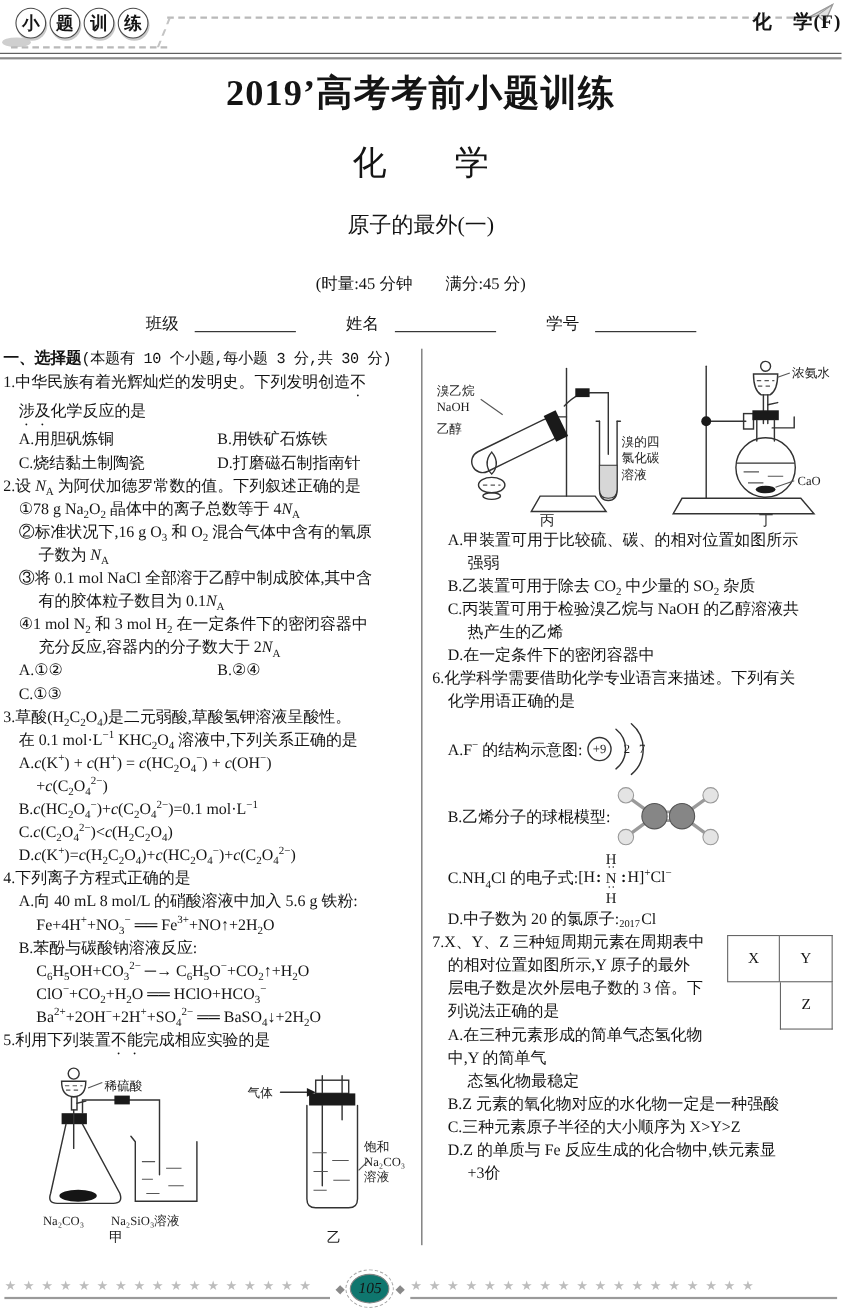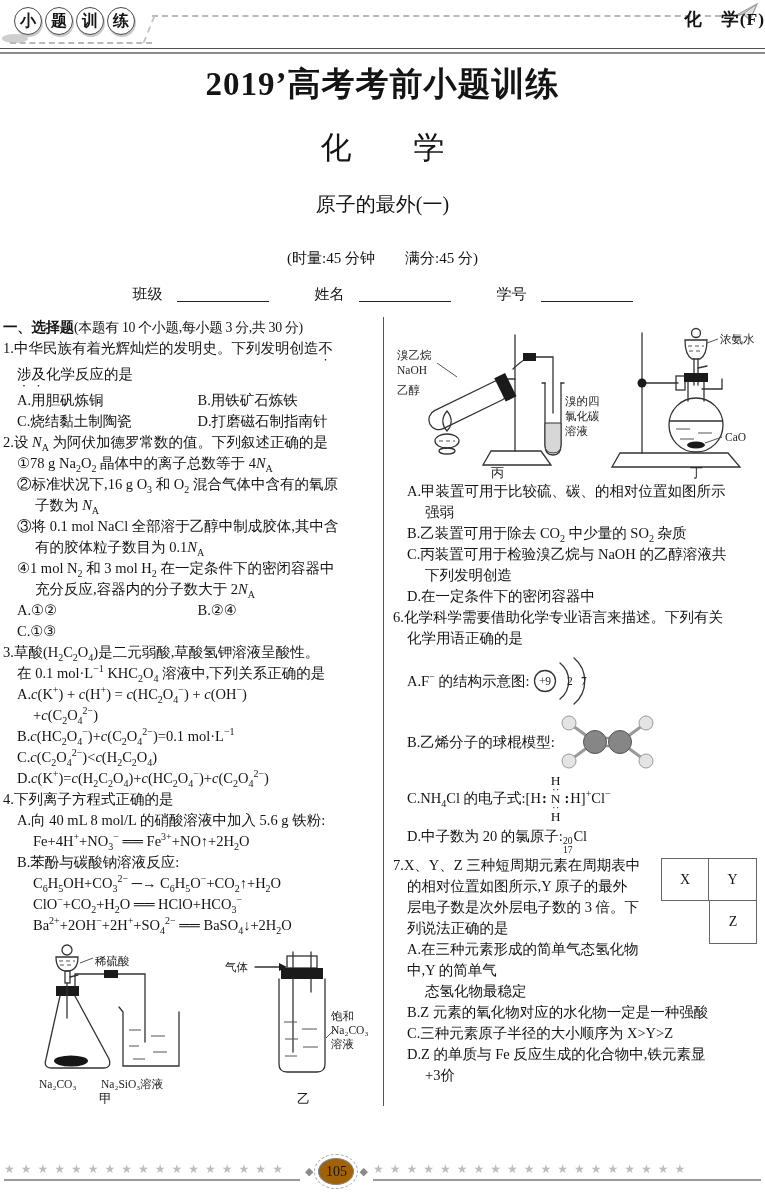--- a/index.html
+++ b/index.html
@@ -47,24 +47,24 @@
   .colL { width:381px; padding-right:5px; border-right:1px solid #555; }
   .colR { flex:1; padding-left:9px; }
   .l { line-height:21px; }
   .cont { padding-left:14px; }
   .opt  { padding-left:14px; }
   .eq   { padding-left:30px; }
   .sub2 { padding-left:32px; }
   .optrow { display:flex; padding-left:14px; line-height:21px; }
   .optrow span { width:50%; }
   .sec b { font-size:14.5px; }
-  .sec { font-size:13.8px; letter-spacing:-0.3px; line-height:21px; }
+  .sec { font-size:13.8px; letter-spacing:-0.3px; line-height:21px;font-family:Liberation Mono, monospace; }
   sup, sub { font-size:10px; line-height:0; }
   i { font-style:italic; }
-  .stk { display:inline-flex; flex-direction:column; align-items:flex-end;
+  .stk { display:inline-flex; align-items:flex-end;
     font-size:9.5px; line-height:9px; vertical-align:-3px; margin-right:1px; }
   .em-dot { -webkit-text-emphasis:filled dot #141414; -webkit-text-emphasis-position:under;
     text-emphasis:filled dot #141414; text-emphasis-position:under right; }
 
   
   .diag { display:flex; justify-content:center; align-items:flex-end; gap:8px; margin:4px 0 2px 0; }
   svg .st { stroke:#333; stroke-width:1.3; fill:none; stroke-linecap:round; }
   svg .stthin { stroke:#555; stroke-width:1; fill:none; }
   svg text { font-family:"Liberation Serif","DejaVu Serif",serif; fill:#1d1d1d; font-size:11.5px; }
   svg .cap { font-size:13px; }
@@ -91,21 +91,21 @@
   
   .footer { position:absolute; left:0; right:0; bottom:10px; display:flex;
     align-items:center; padding:0 4px; gap:5px; }
   .stars { color:#bdbdbd; font-size:12px; letter-spacing:6px; line-height:14px;
     border-bottom:2px solid #9a9a9a; padding-bottom:3px; white-space:nowrap; overflow:hidden; }
   .stars.left { width:296px; }
   .stars.right { flex:1; }
   .dia { color:#8a8a8a; font-size:11px; }
   .pg { width:36px; height:27px; border:1.6px solid #858585; border-radius:50%;
     display:flex; align-items:center; justify-content:center; font-size:14px;
-    position:relative; flex:0 0 auto; background:#a16207; }
+    position:relative; flex:0 0 auto; background:#0f766e;font-style:italic; }
   .pg::before { content:""; position:absolute; inset:-5px; border:1.6px dashed #aaa;
     border-radius:50%; }
 </style>
 </head>
 <body>
 
 <div class="page">
 
   <div class="logo">
     <span class="lc">小</span>
@@ -199,20 +199,21 @@
         <div class="l">4.下列离子方程式正确的是</div>
         <div class="l opt">A.向 40 mL 8 mol/L 的硝酸溶液中加入 5.6 g 铁粉:</div>
         <div class="l eq">Fe+4H<sup>+</sup>+NO<sub>3</sub><sup>−</sup> ══ Fe<sup>3+</sup>+NO↑+2H<sub>2</sub>O</div>
         <div class="l opt">B.苯酚与碳酸钠溶液反应:</div>
         <div class="l eq">C<sub>6</sub>H<sub>5</sub>OH+CO<sub>3</sub><sup>2−</sup> ─→ C<sub>6</sub>H<sub>5</sub>O<sup>−</sup>+CO<sub>2</sub>↑+H<sub>2</sub>O</div>
         <div class="l eq">ClO<sup>−</sup>+CO<sub>2</sub>+H<sub>2</sub>O ══ HClO+HCO<sub>3</sub><sup>−</sup></div>
         <div class="l eq">Ba<sup>2+</sup>+2OH<sup>−</sup>+2H<sup>+</sup>+SO<sub>4</sub><sup>2−</sup> ══ BaSO<sub>4</sub>↓+2H<sub>2</sub>O</div>
       </div>
 
       <div>
+        <div class="l"><span>5.利用下列装置</span><span class="em-dot">不能</span><span>完成相应实验的是</span></div>
 
         <div class="diag">
 
           <svg width="210" height="164" viewBox="0 0 210 164">
             <circle class="st" cx="62" cy="10" r="5"></circle>
             <path class="st" d="M51,17 Q51,31 62,31 Q73,31 73,17 Z"></path>
             <line class="stthin" x1="54" y1="21" x2="70" y2="21" stroke-dasharray="4 3"></line>
             <line class="stthin" x1="55" y1="25" x2="69" y2="25" stroke-dasharray="4 3"></line>
             <rect class="st" x="60" y="31" width="5" height="12"></rect>
             <line class="st" x1="65" y1="37" x2="73" y2="35"></line>
@@ -321,21 +322,21 @@
           <text x="117" y="120">CaO</text>
           <text x="82" y="156" class="cap">丁</text>
         </svg>
       </div>
 
       <div>
         <div class="l opt">A.甲装置可用于比较硫、碳、的相对位置如图所示</div>
         <div class="l sub2">强弱</div>
         <div class="l opt">B.乙装置可用于除去 CO<sub>2</sub> 中少量的 SO<sub>2</sub> 杂质</div>
         <div class="l opt">C.丙装置可用于检验溴乙烷与 NaOH 的乙醇溶液共</div>
-        <div class="l sub2">下列发明创造</div>
+        <div class="l sub2">热产生的乙烯</div>
         <div class="l opt">D.在一定条件下的密闭容器中</div>
       </div>
 
       <div>
         <div class="l">6.化学科学需要借助化学专业语言来描述。下列有关</div>
         <div class="l cont">化学用语正确的是</div>
 
         <div class="figrow">
           <span class="lbl">A.F<sup>−</sup> 的结构示意图:</span>
           <svg width="74" height="56" viewBox="0 0 74 56">

